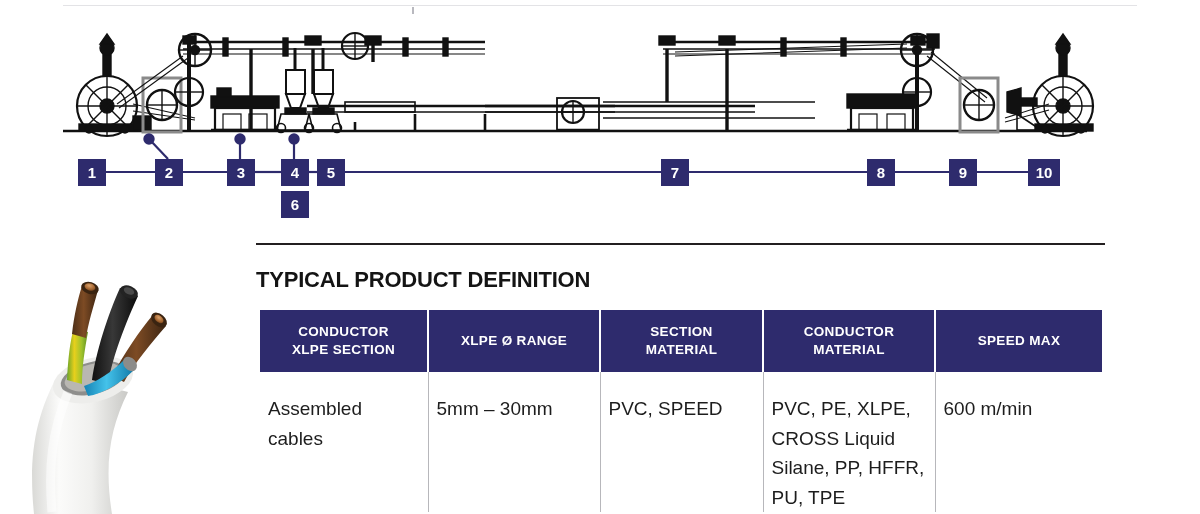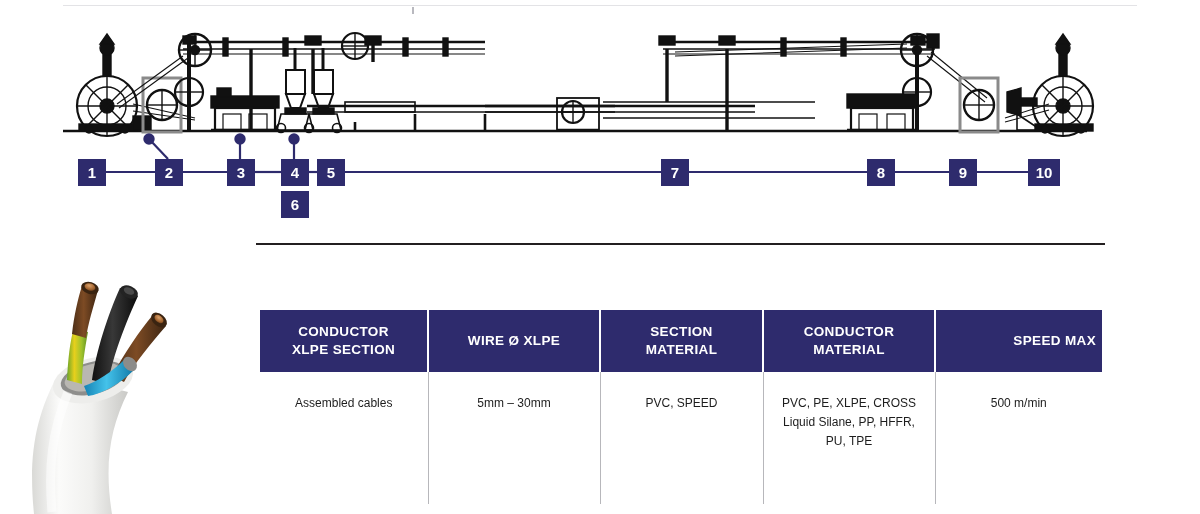--- a/index.html
+++ b/index.html
@@ -102,26 +102,26 @@
     line-height: 1.35;
     padding: 13px 6px;
     vertical-align: middle;
     text-align: center;
     border-left: 2px solid #ffffff;
     border-right: 2px solid #ffffff;
     height: 62px;
     box-sizing: border-box;
   }
   .spec-table th:first-child { border-left: none; }
-  .spec-table th:last-child { border-right: none; text-align: right; }
+  .spec-table th:last-child { border-right: none; }
 
   .spec-table td {
-    font-size: 12px;
+    font-size: 19px;
     color: #1d1d1d;
-    text-align: center;
+    text-align: left;
     vertical-align: top;
     padding: 22px 8px 0 8px;
     line-height: 1.55;
     border-left: 1px solid #b7b7bb;
     height: 132px;
     box-sizing: border-box;
   }
   .spec-table td:first-child { border-left: none; }
 
   .col-1 { width: 168px; }
@@ -396,58 +396,59 @@
         <text x="963" y="60" fill="#ffffff" font-family="Liberation Sans, sans-serif" font-size="15" font-weight="bold" text-anchor="middle">9</text>
 
         <rect x="1028" y="41" width="32" height="27" fill="#2e2b6d"></rect>
         <text x="1044" y="60" fill="#ffffff" font-family="Liberation Sans, sans-serif" font-size="15" font-weight="bold" text-anchor="middle">10</text>
       </g>
     </svg>
   </div>
 
   <div class="section-rule"></div>
 
+  <h2 class="section-title">TYPICAL PRODUCT DEFINITION</h2>
 
   <table class="spec-table">
     <colgroup>
       <col class="col-1">
         <col class="col-2">
         <col class="col-3">
         <col class="col-4">
         <col class="col-5">
     </colgroup>
     <thead>
       <tr>
         <th>
           <span>CONDUCTOR</span><br>
           <span>XLPE SECTION</span>
         </th>
         <th>
-          <span>WIRE Ø XLPE</span>
+          <span>XLPE Ø RANGE</span>
         </th>
         <th>
           <span>SECTION</span><br>
           <span>MATERIAL</span>
         </th>
         <th>
           <span>CONDUCTOR</span><br>
           <span>MATERIAL</span>
         </th>
         <th>
           <span>SPEED MAX</span>
         </th>
       </tr>
     </thead>
     <tbody>
       <tr>
         <td>Assembled cables</td>
         <td>5mm – 30mm</td>
         <td>PVC, SPEED</td>
         <td>PVC, PE, XLPE, CROSS Liquid Silane, PP, HFFR, PU, TPE</td>
-        <td>500 m/min</td>
+        <td>600 m/min</td>
       </tr>
     </tbody>
   </table>
 
   <div class="cable-photo">
     <svg width="230" height="246" viewBox="0 0 230 246" xmlns="http://www.w3.org/2000/svg">
       <defs>
         <linearGradient id="sheathG" x1="0" y1="0" x2="1" y2="0">
           <stop offset="0%" stop-color="#d9d9d6"></stop>
           <stop offset="28%" stop-color="#fbfbfa"></stop>

